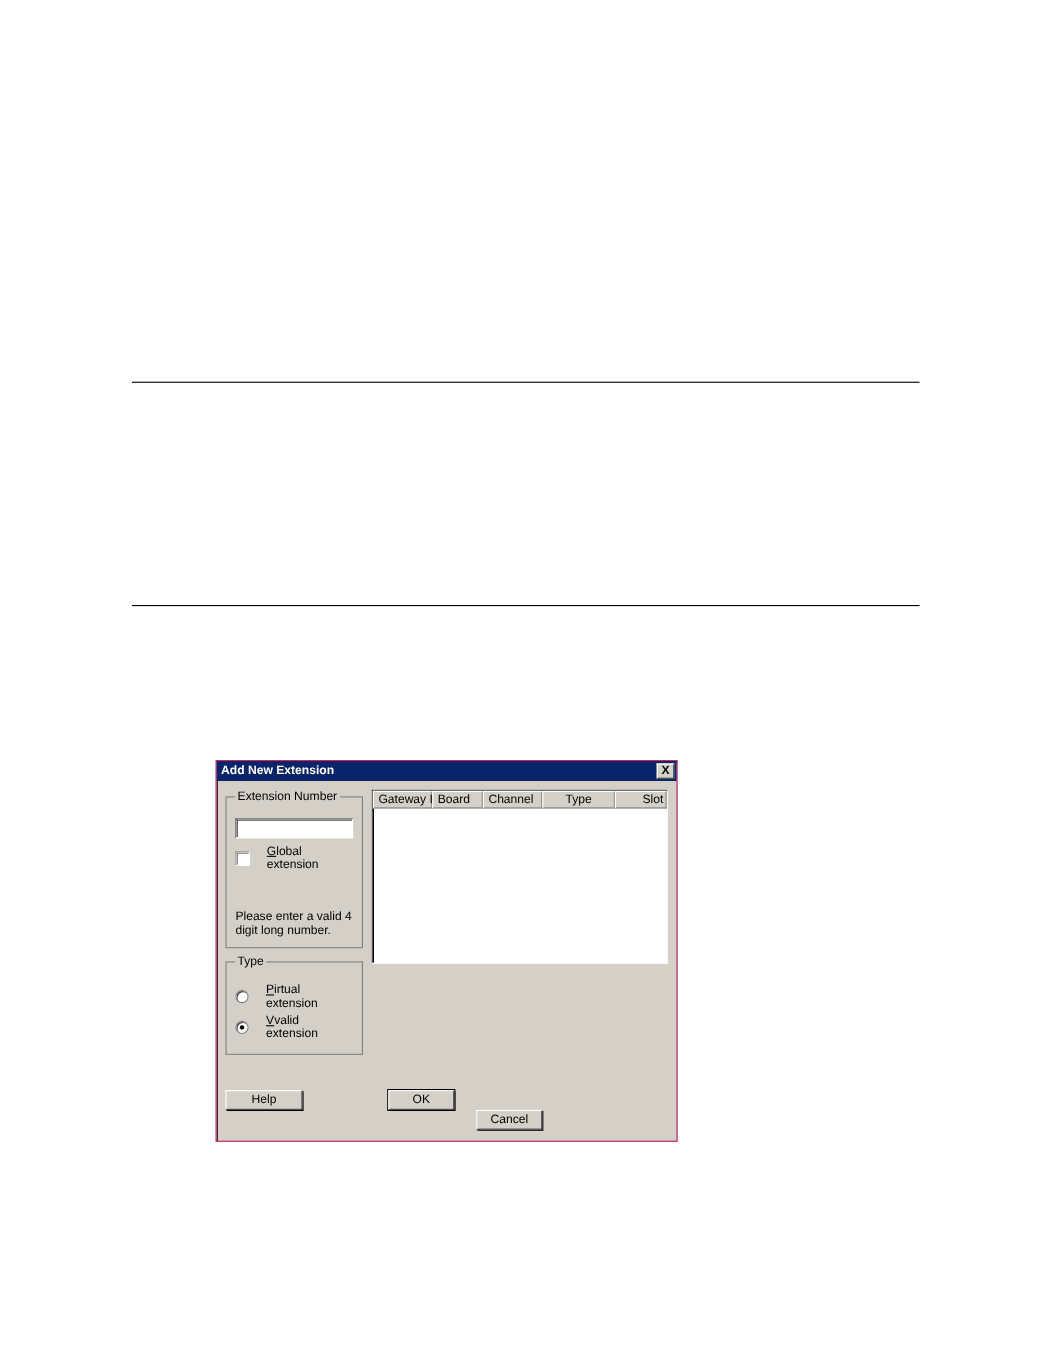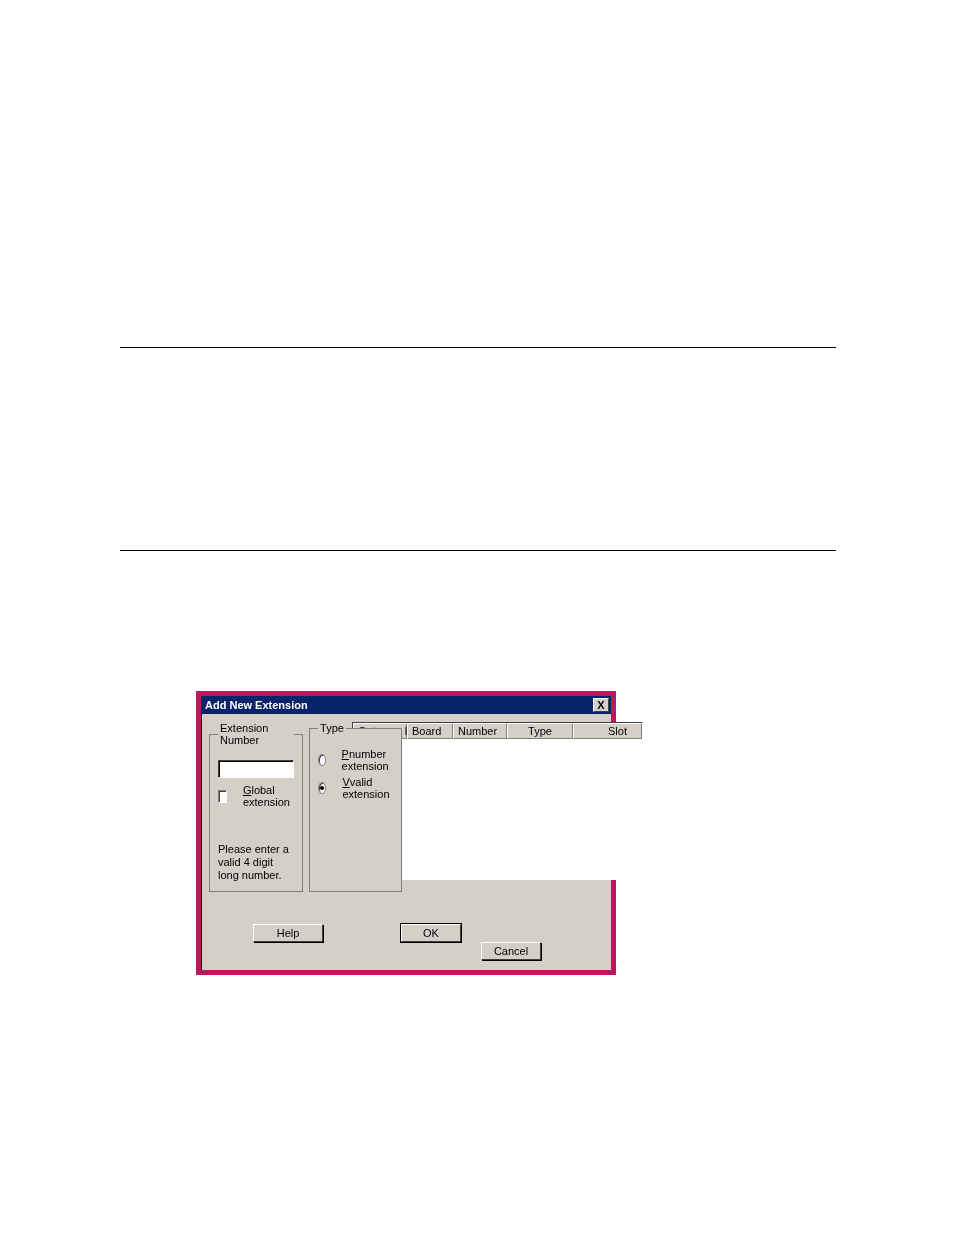--- a/index.html
+++ b/index.html
@@ -19,21 +19,21 @@
     }
     .hr1 { top: 347px; }
     .hr2 { top: 550px; }
 
     .dialog {
       position: absolute;
       left: 196px;
       top: 691px;
       width: 420px;
       background: #D4D0C8;
-      border: 5px solid #be185d;
+      border: 1px solid #be185d;
       box-shadow: 1px 1px 0 #000 inset;
     }
     .titlebar {
       background: #0A246A;
       color: #ffffff;
       font-weight: bold;
       display: flex;
       align-items: center;
       justify-content: space-between;
       height: 18px;
@@ -56,21 +56,21 @@
       font-weight: bold;
       font-size: 10px;
       cursor: pointer;
     }
 
     .body-area {
       padding: 8px;
       display: flex;
       gap: 8px;
     }
-    .left-col { width: 135px; display: flex; gap: 6px; }
+    .left-col { width: 135px; display: flex; flex-direction: column; gap: 6px; }
     .right-col { flex: 1; }
 
     fieldset.groupbox {
       border: 1px solid #808080;
       border-top: 1px solid #808080;
       position: relative;
       padding: 14px 8px 8px 8px;
       background: #D4D0C8;
     }
     fieldset.groupbox legend {
@@ -146,40 +146,39 @@
       font-size: 11px;
       padding: 1px 4px;
       height: 16px;
       box-sizing: border-box;
       white-space: nowrap;
     }
     .hcell.gw { width: 54px; }
     .hcell.bd { width: 46px; }
     .hcell.ch { width: 54px; }
     .hcell.ty { width: 66px; text-align: center; }
-    .hcell.sl { width: 69px; text-align: center; padding-left: 24px; }
+    .hcell.sl { width: 47px; text-align: right; padding-left: 24px; }
 
     .button-row {
       display: flex;
       padding: 6px 8px 10px 8px;
       align-items: center;
     }
     .win-btn {
       background: #D4D0C8;
       border-top: 1px solid #fff;
       border-left: 1px solid #fff;
       border-right: 1px solid #404040;
       border-bottom: 1px solid #404040;
       box-shadow: 1px 1px 0 #000;
       font-family: inherit;
       font-size: 11px;
       padding: 2px 0;
       cursor: pointer;
       text-align: center;
-      margin-left: 44px;
     }
     .btn-help { width: 70px; }
     .btn-ok { width: 60px; margin-left: 78px; }
     .btn-ok.default {
       box-shadow: 0 0 0 1px #000, 1px 1px 0 #000;
     }
     .btn-cancel { width: 60px; margin-left: 20px; margin-top: 36px; }
   </style>
 </head>
 <body>
@@ -205,36 +204,36 @@
           <div class="checkbox-glyph"></div>
           <span><span class="underline-hotkey">G</span><span>lobal extension</span></span>
         </div>
         <div class="help-text">Please enter a valid 4 digit long number.</div>
       </fieldset>
 
       <fieldset class="groupbox">
         <legend>Type</legend>
         <div class="radio-row">
           <div class="radio-glyph"></div>
-          <span><span class="underline-hotkey">P</span><span>number extension</span></span>
+          <span><span class="underline-hotkey">P</span><span>irtual extension</span></span>
         </div>
         <div class="radio-row">
           <div class="radio-glyph selected"></div>
           <span><span class="underline-hotkey">V</span><span>valid extension</span></span>
         </div>
       </fieldset>
 
     </div>
 
     <div class="right-col">
       <div class="grid">
         <div class="grid-header">
           <div class="hcell gw">Gateway Id</div>
           <div class="hcell bd">Board</div>
-          <div class="hcell ch">Number</div>
+          <div class="hcell ch">Channel</div>
           <div class="hcell ty">Type</div>
           <div class="hcell sl">Slot</div>
         </div>
       </div>
     </div>
   </div>
 
   <div class="button-row">
     <button class="win-btn btn-help">Help</button>
     <button class="win-btn btn-ok default">OK</button>

